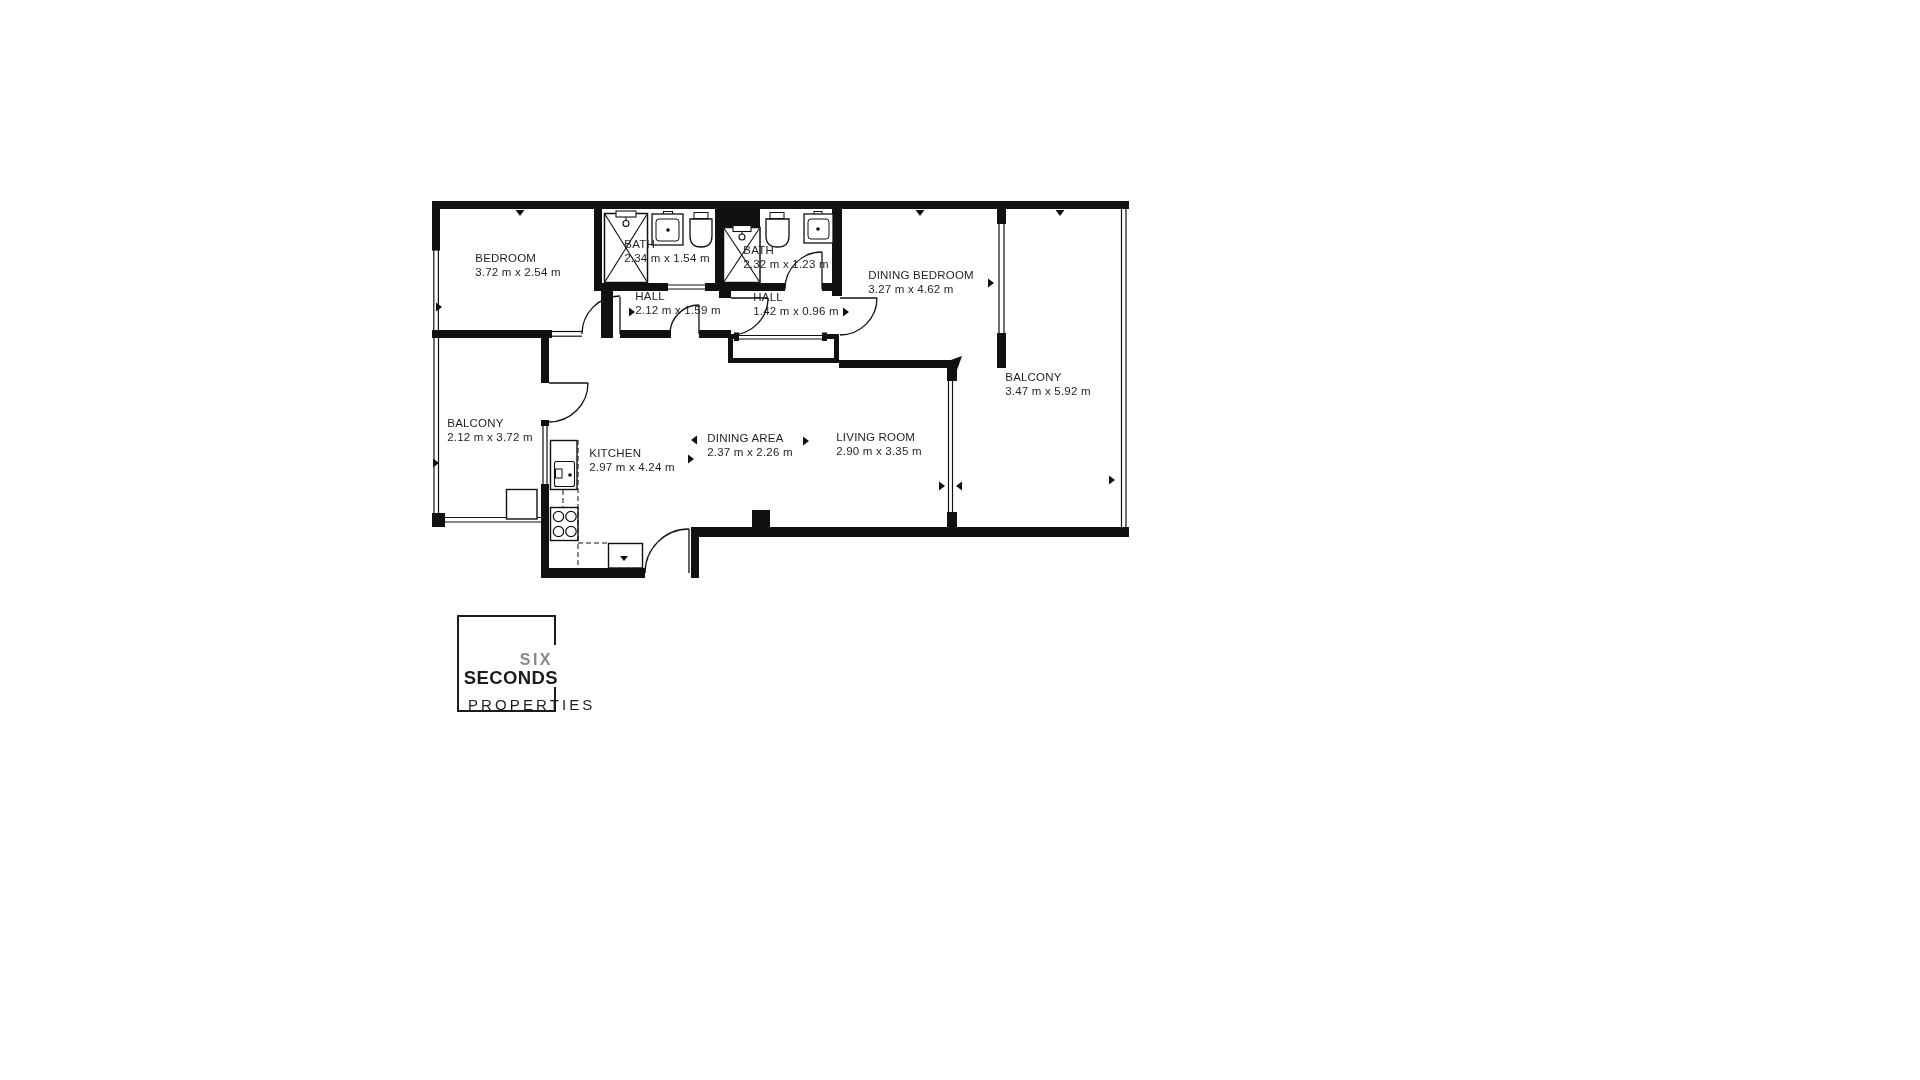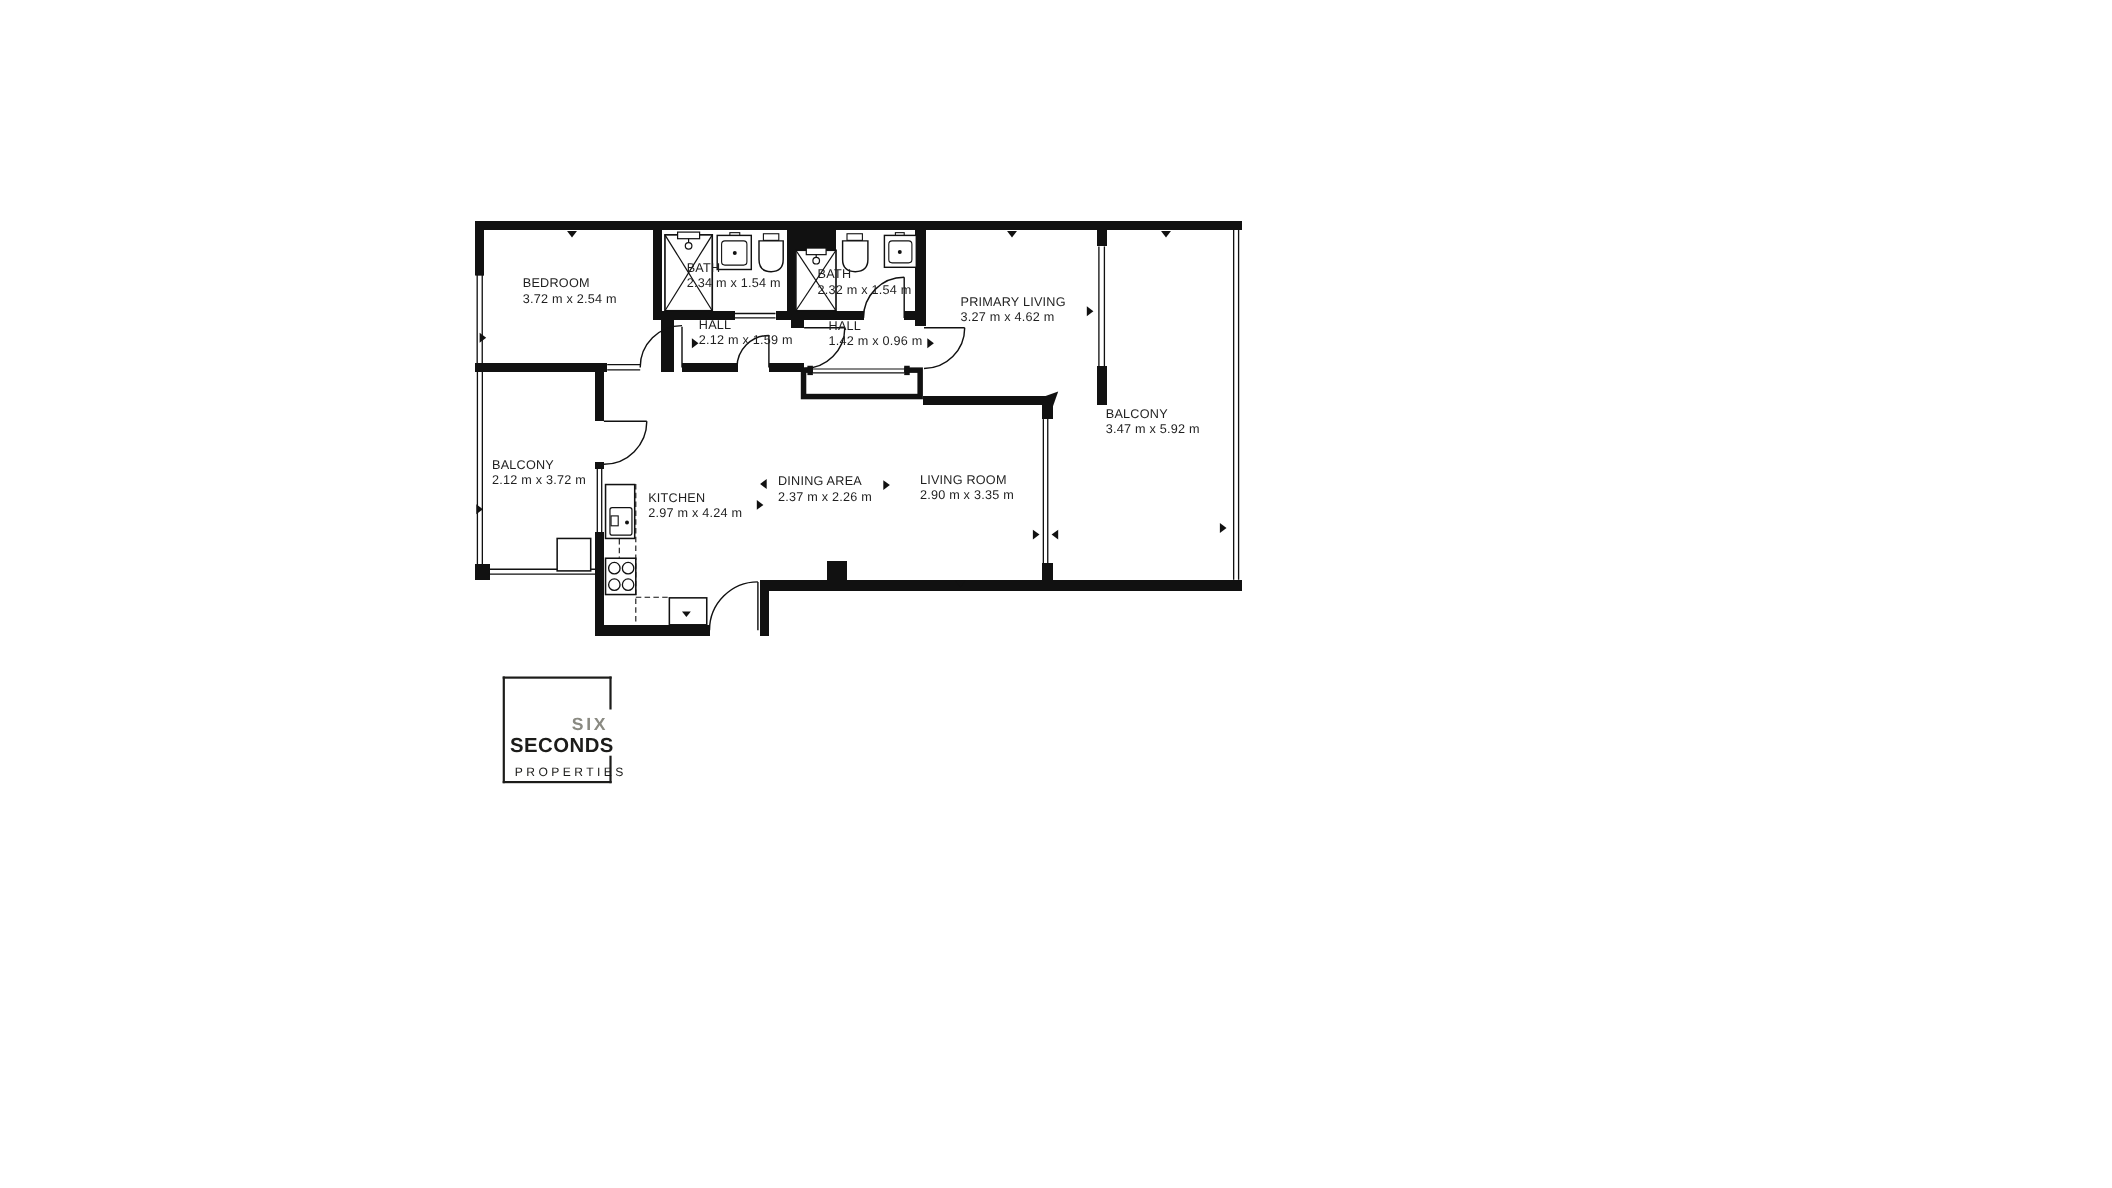--- a/index.html
+++ b/index.html
@@ -10,21 +10,21 @@
               color:#1f1f1f;font-size:11.5px;line-height:13.5px;letter-spacing:.2px;white-space:nowrap;}
   .room-label .dims{display:block;}
   .room-label .nm{display:block;}
   
   .logo{position:absolute;left:457px;top:615px;width:99px;height:117px;}
   .logo .b{position:absolute;background:#1c1c1a;}
   .logo .six{position:absolute;right:3px;top:36px;font-size:16px;font-weight:700;
              letter-spacing:2.5px;color:#8a8a82;}
   .logo .seconds{position:absolute;right:-2px;top:52px;font-size:18.5px;font-weight:700;
              letter-spacing:.4px;color:#1c1c1a;}
-  .logo .props{position:absolute;left:11px;top:81px;font-size:11px;font-weight:400;
+  .logo .props{position:absolute;left:11px;top:81px;font-size:15px;font-weight:400;
              letter-spacing:3.1px;color:#1c1c1a;}
 </style>
 </head>
 <body>
 
 <div class="stage">
 
   <svg class="plan-svg" width="1920" height="1080" viewBox="0 0 1920 1080">
 
     <g fill="#111111" shape-rendering="crispEdges">
@@ -227,24 +227,24 @@
   <div class="room-label" style="left:518px;top:252px;">
     <span class="nm">BEDROOM</span>
       <span class="dims">3.72 m x 2.54 m</span>
   </div>
   <div class="room-label" style="left:667px;top:238px;">
     <span class="nm">BATH</span>
       <span class="dims">2.34 m x 1.54 m</span>
   </div>
   <div class="room-label" style="left:786px;top:244px;">
     <span class="nm">BATH</span>
-      <span class="dims">2.32 m x 1.54 m</span>
+      <span class="dims">2.32 m x 1.23 m</span>
   </div>
   <div class="room-label" style="left:921px;top:269px;">
-    <span class="nm">PRIMARY LIVING</span>
+    <span class="nm">DINING BEDROOM</span>
       <span class="dims">3.27 m x 4.62 m</span>
   </div>
   <div class="room-label" style="left:678px;top:290px;">
     <span class="nm">HALL</span>
       <span class="dims">2.12 m x 1.59 m</span>
   </div>
   <div class="room-label" style="left:796px;top:291px;">
     <span class="nm">HALL</span>
       <span class="dims">1.42 m x 0.96 m</span>
   </div>

